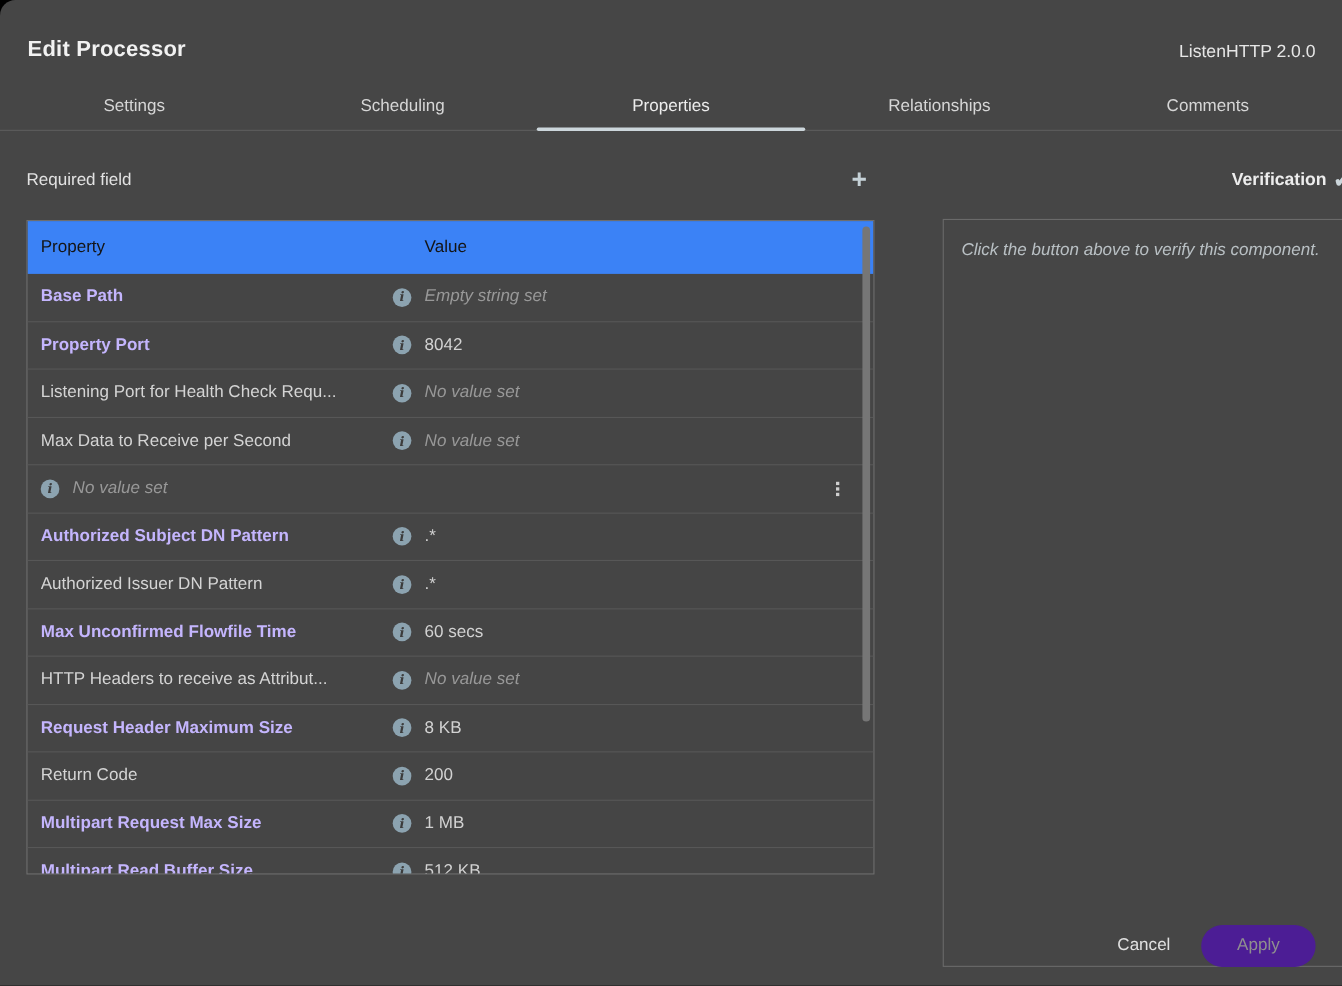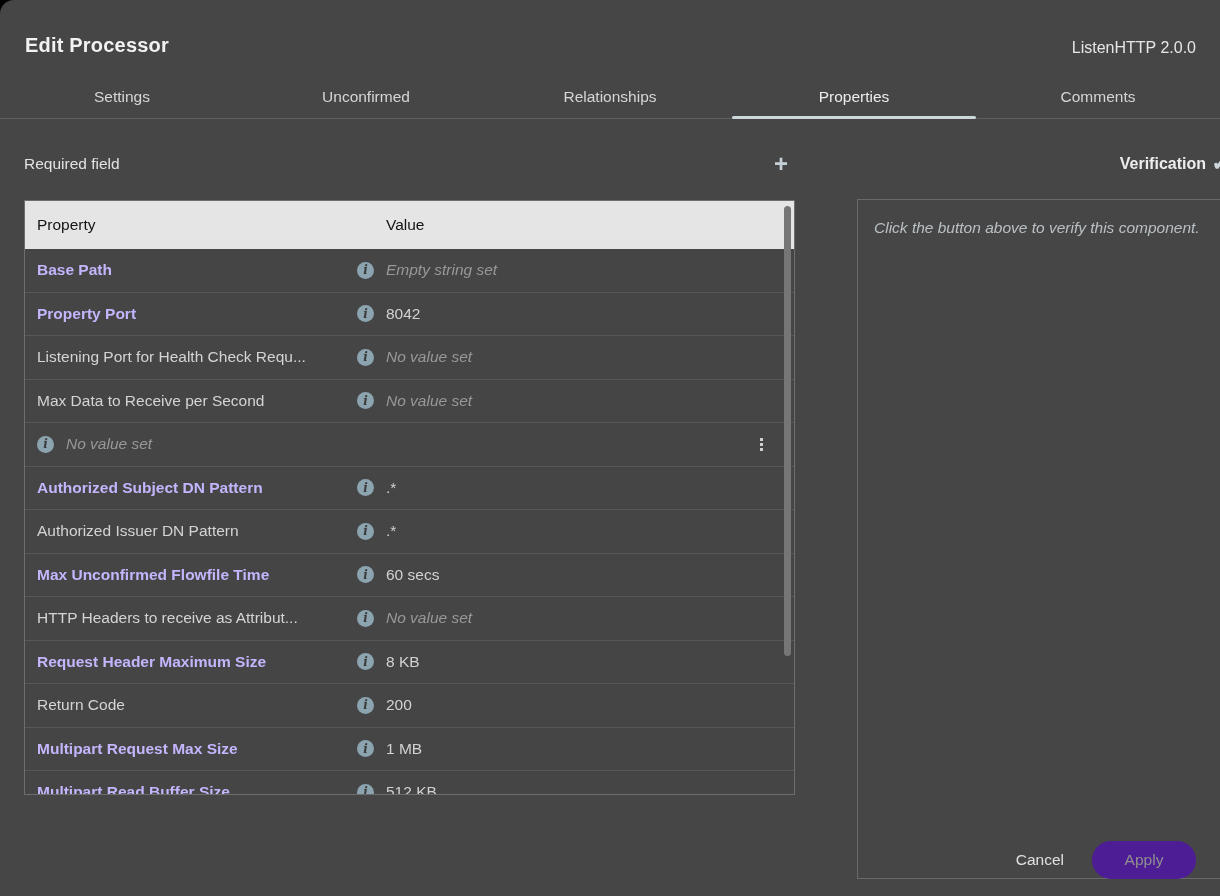--- a/index.html
+++ b/index.html
@@ -57,21 +57,21 @@
     width:28px; height:28px; display:flex; align-items:center; justify-content:center;
     cursor:pointer; color:#ccd6db; font-size:18px; font-weight:700;
   }
   
   .props-table {
     position:absolute; left:24px; top:200px; width:771px; height:595px;
     border:1px solid #6e6e6e; box-sizing:border-box; overflow:hidden;
     background:#454545;
   }
   .thead {
-    height:48px; background:#e5e5e5; display:flex; align-items:center;
+    height:48px; background:#3b82f6; display:flex; align-items:center;
     padding:0 12px; box-sizing:border-box;
     font-size:15.5px; font-weight:500; color:#141414;
   }
   .th-prop { width:349px; }
   .th-val  { flex:1; }
   .row {
     height:43.5px; display:flex; align-items:center;
     padding:0 12px; box-sizing:border-box;
     border-bottom:1px solid #575757;
     font-size:15.5px;
@@ -127,29 +127,29 @@
 
   <div class="dlg-title">Edit Processor</div>
   <div class="dlg-version">ListenHTTP 2.0.0</div>
 
   <div class="tabbar">
   <div class="tab">
         <span>Settings</span>
       </div>
 
   <div class="tab">
-        <span>Unconfirmed</span>
-      </div>
-
-  <div class="tab">
-        <span>Relationships</span>
+        <span>Scheduling</span>
       </div>
 
   <div class="tab active">
         <span>Properties</span>
+      </div>
+
+  <div class="tab">
+        <span>Relationships</span>
       </div>
 
   <div class="tab">
         <span>Comments</span>
       </div>
 </div>
 
   <div class="left-head">
     <span class="section-label">Required field</span>
     <span class="plus-btn">

